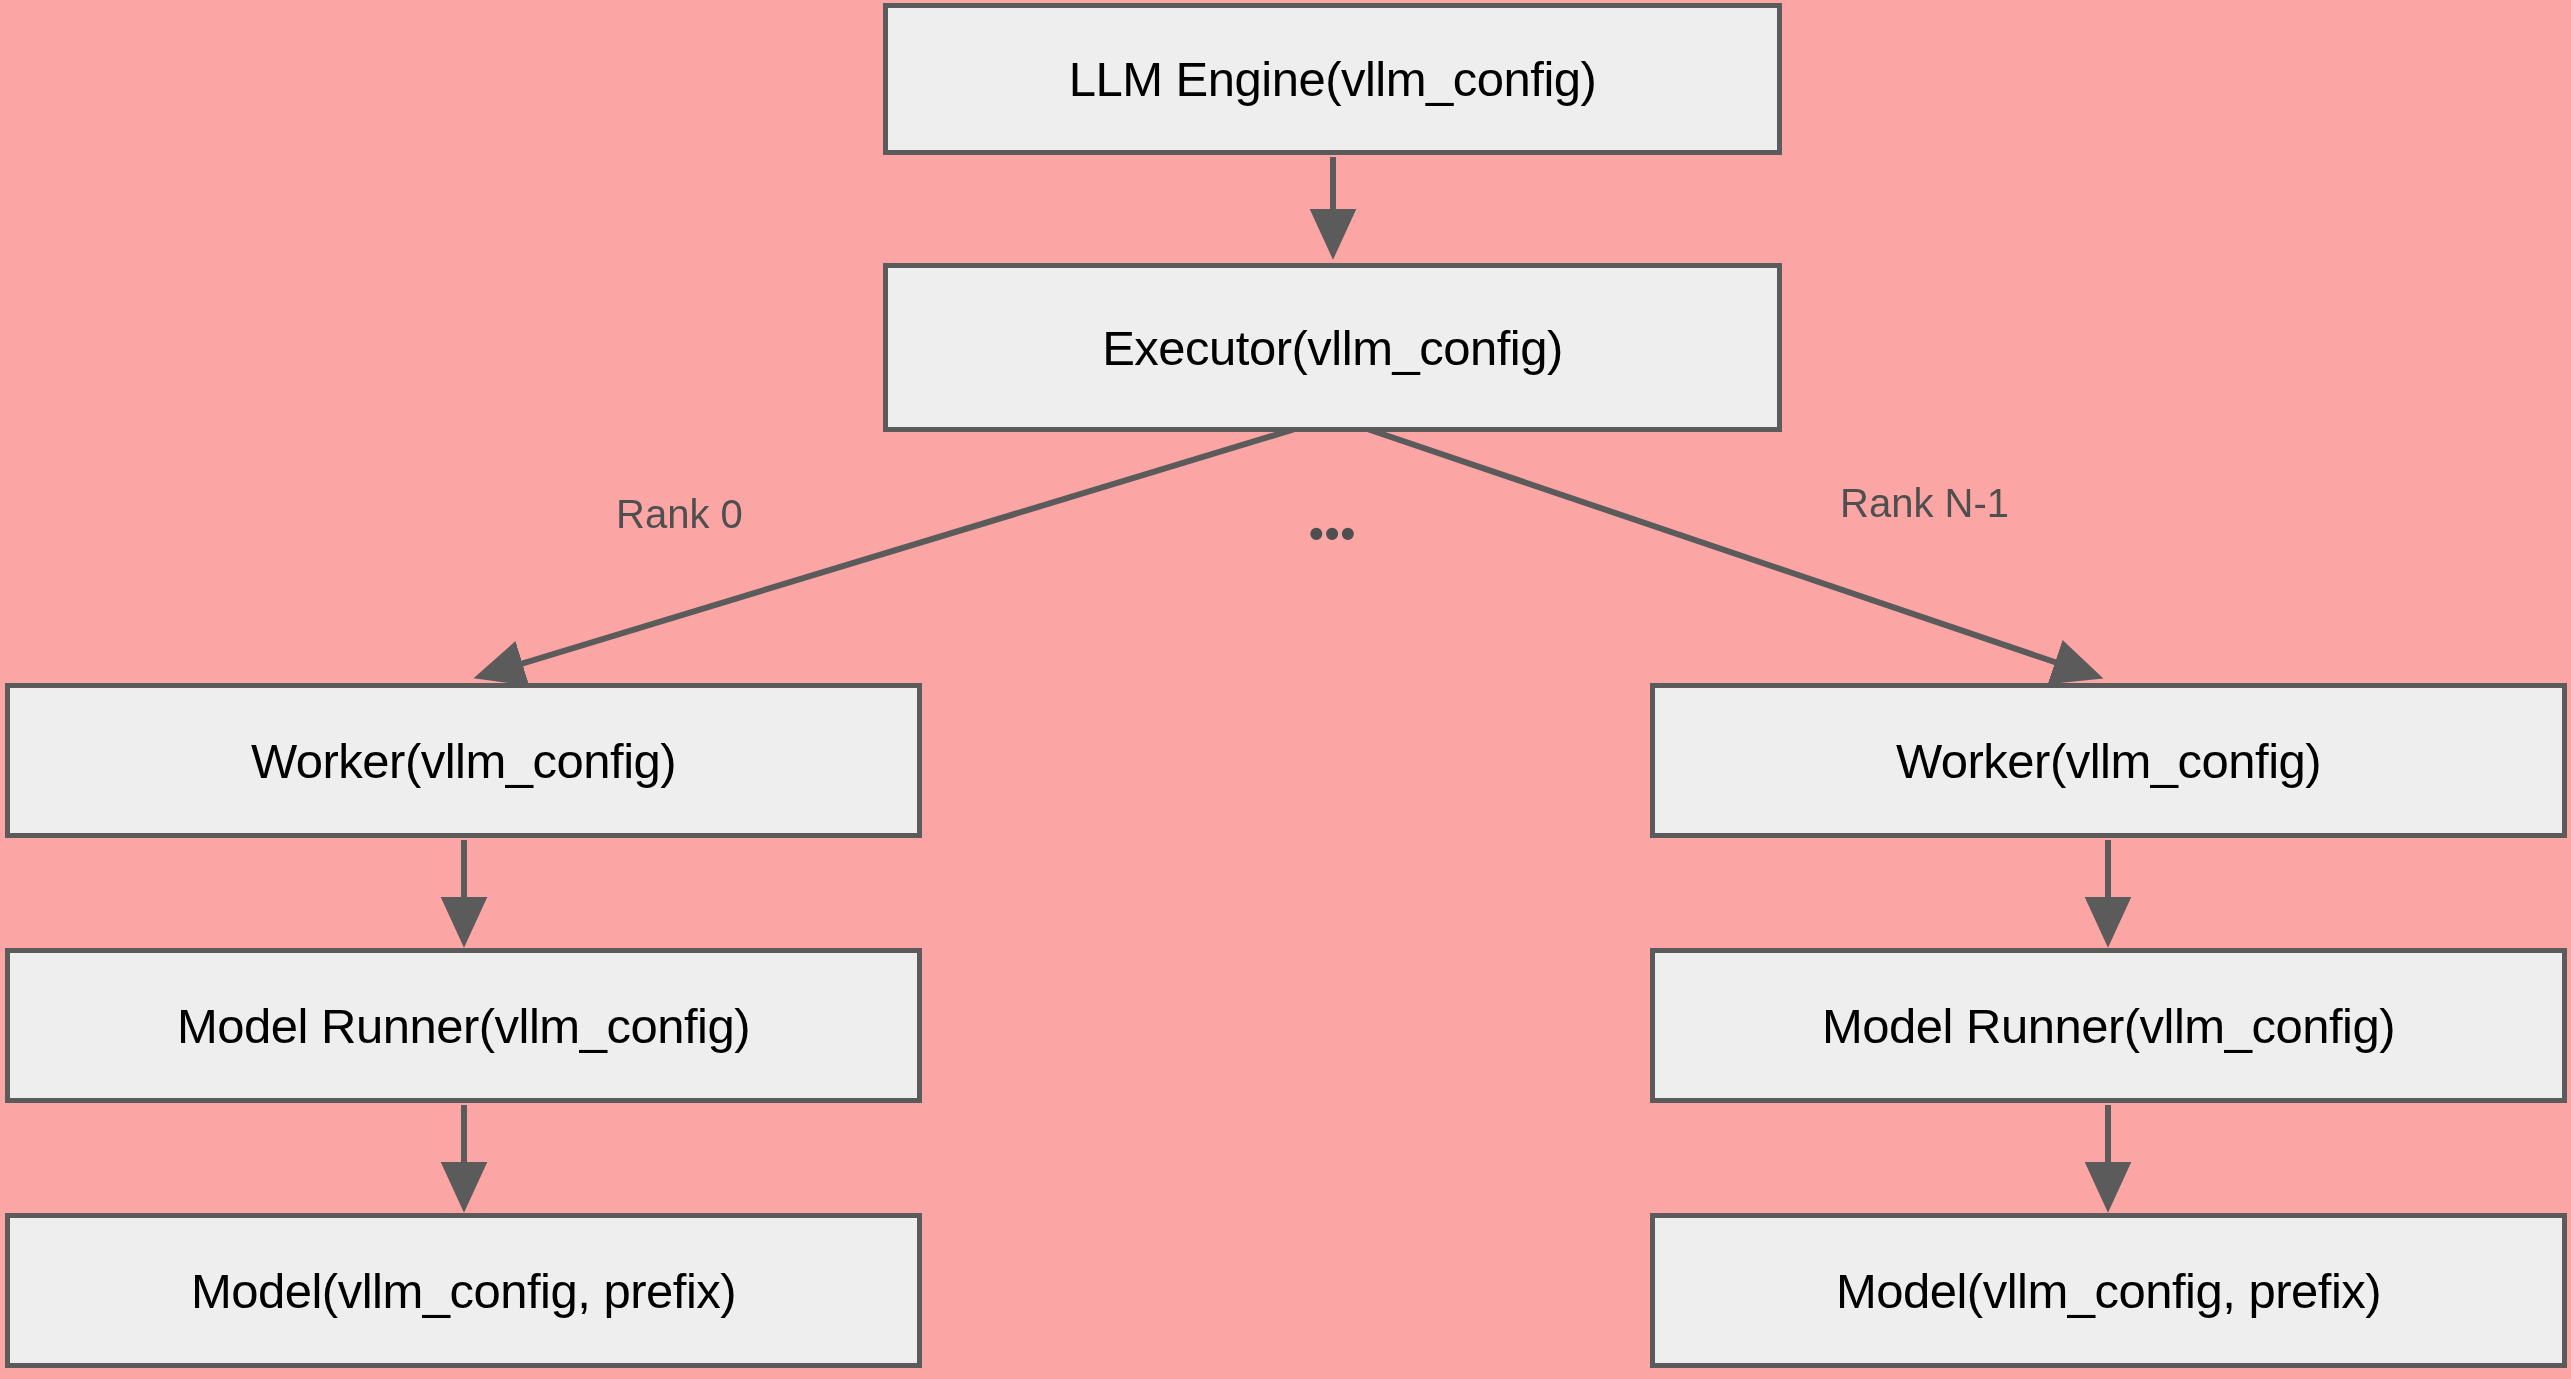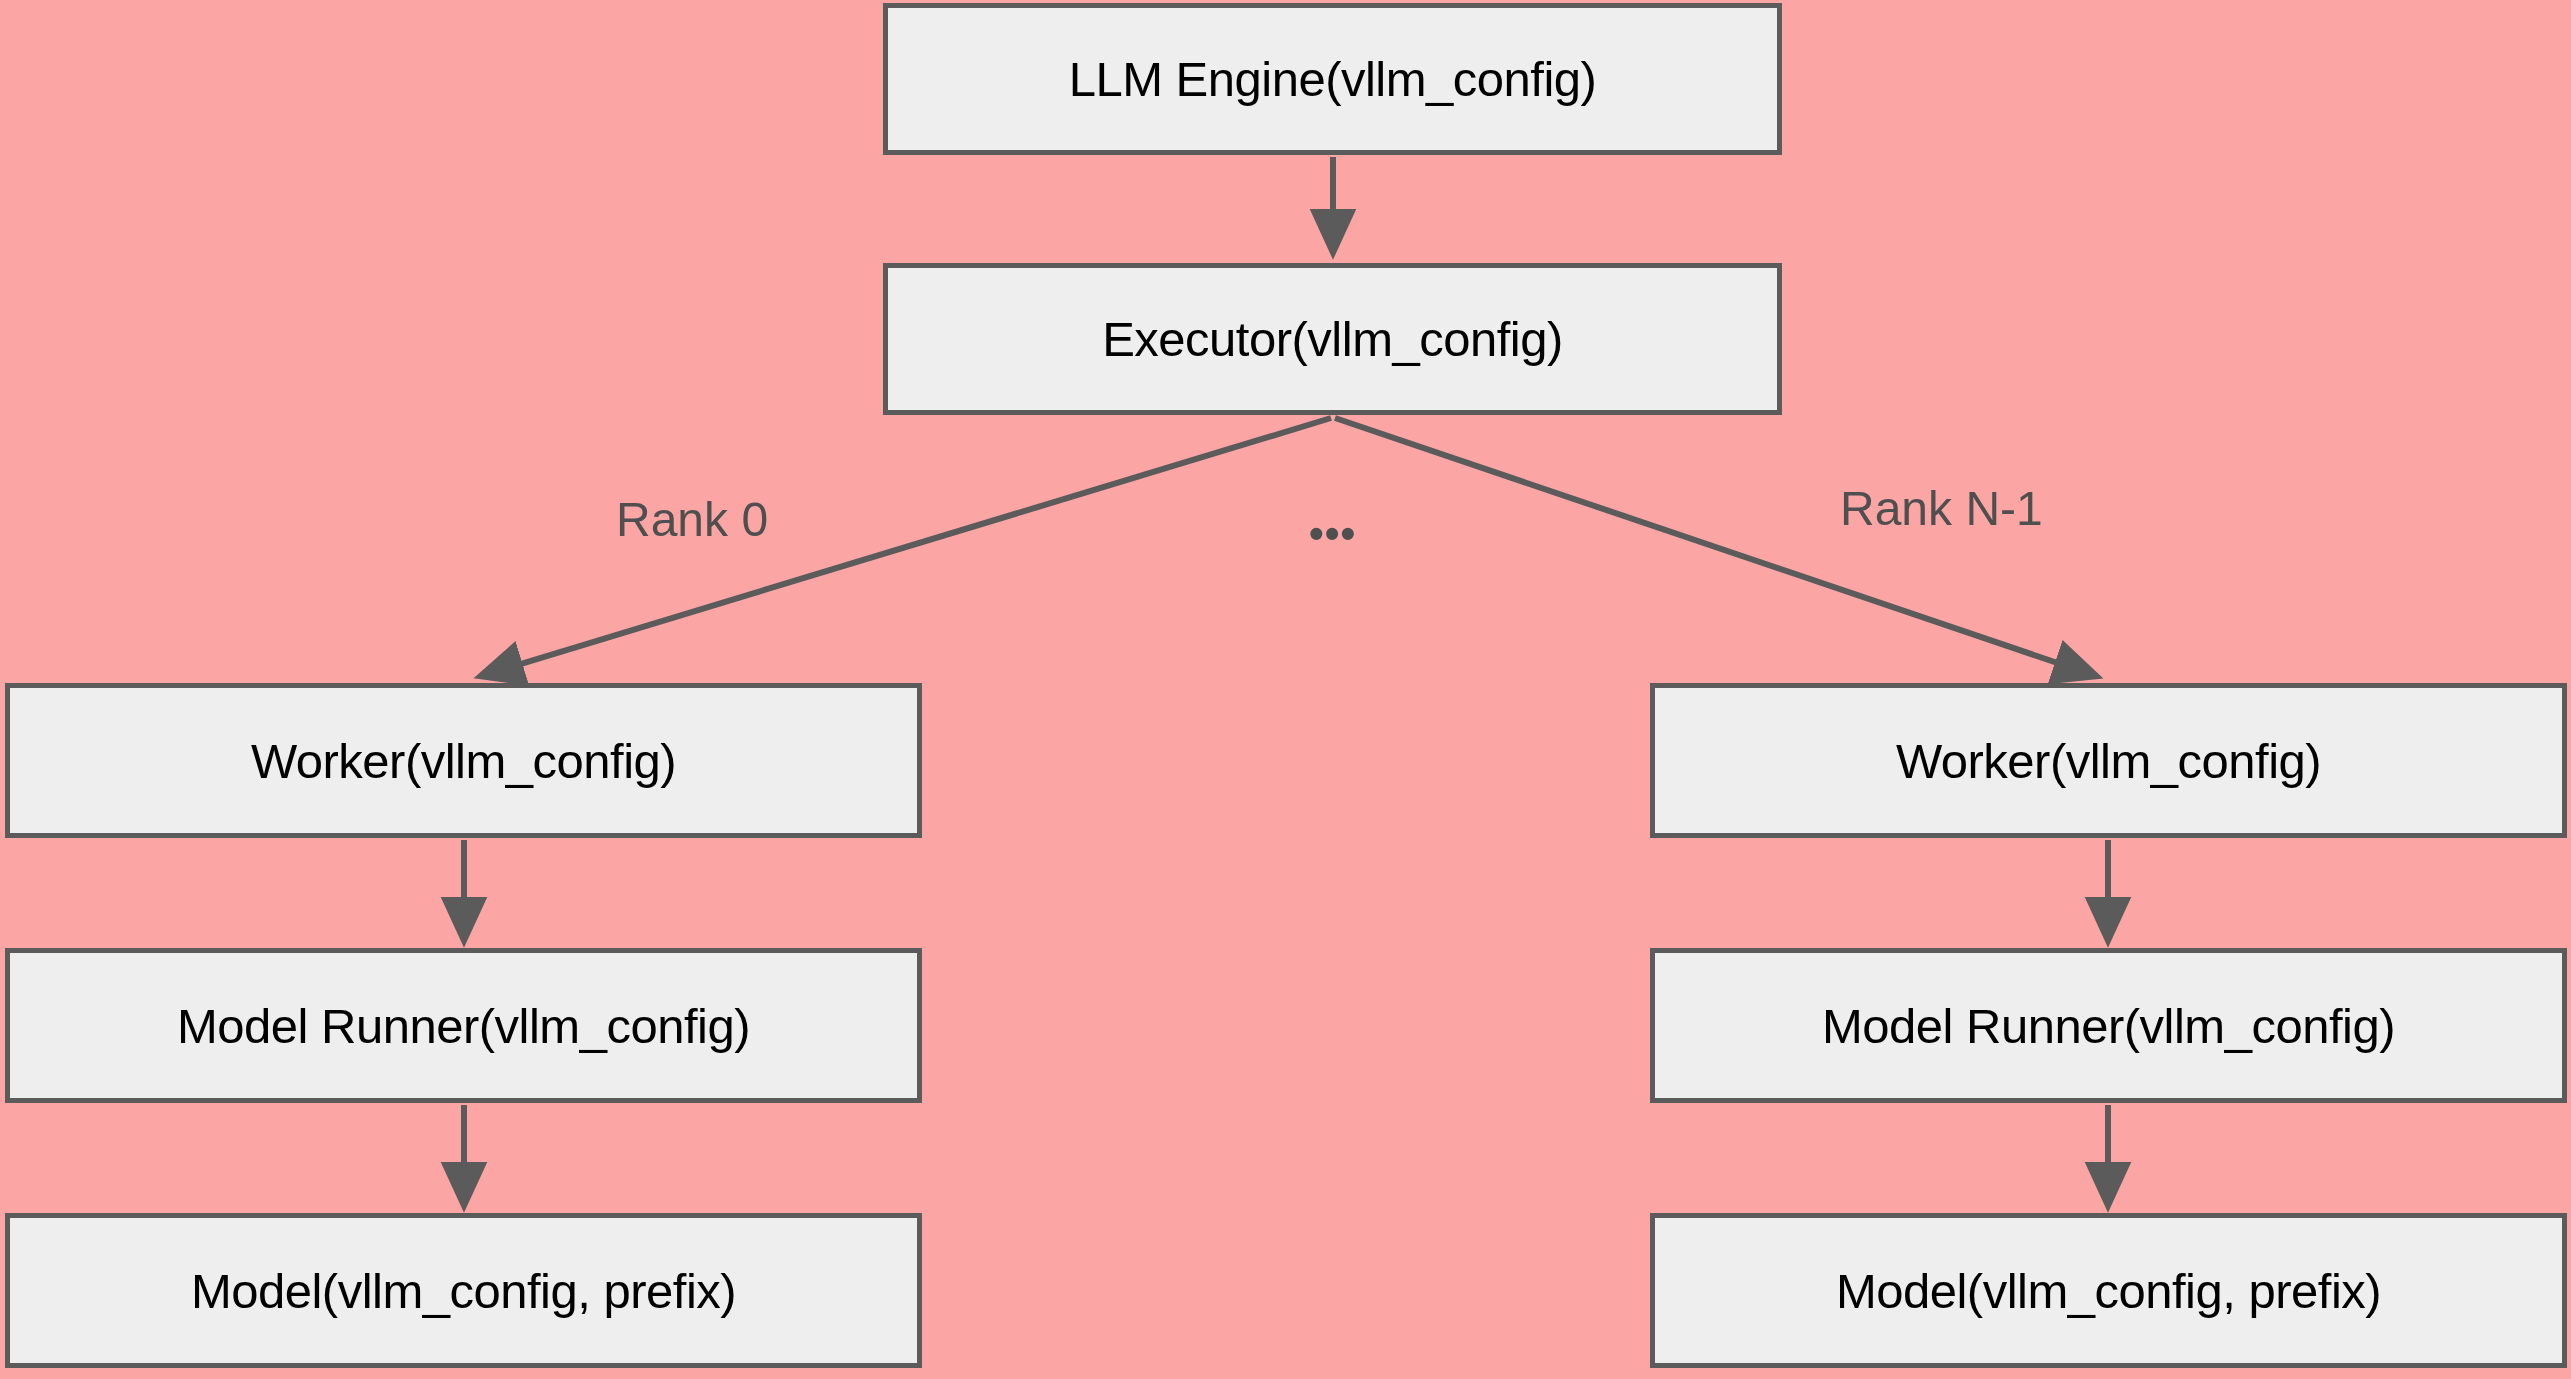--- a/index.html
+++ b/index.html
@@ -25,21 +25,21 @@
     justify-content: center;
     color: #000000;
     font-size: 49px;
     font-weight: 400;
     letter-spacing: -0.5px;
     white-space: nowrap;
   }
   .edge-label {
     position: absolute;
     color: #4f4f4f;
-    font-size: 48px;
+    font-size: 40px;
     font-weight: 400;
     white-space: nowrap;
     letter-spacing: 0px;
   }
   .ellipsis-label {
     position: absolute;
     color: #4f4f4f;
     font-size: 42px;
     line-height: 1;
     white-space: nowrap;
@@ -77,21 +77,21 @@
 
     <line x1="464" y1="1105" x2="464" y2="1205" stroke="#5b5b5b" stroke-width="6" marker-end="url(#arrowhead)"></line>
 
     <line x1="2108" y1="840" x2="2108" y2="940" stroke="#5b5b5b" stroke-width="6" marker-end="url(#arrowhead)"></line>
 
     <line x1="2108" y1="1105" x2="2108" y2="1205" stroke="#5b5b5b" stroke-width="6" marker-end="url(#arrowhead)"></line>
   </svg>
 
   <div class="node" style="left:883px; top:3px; width:899px; height:152px;">LLM Engine(vllm_config)</div>
 
-  <div class="node" style="left:883px; top:263px; width:899px; height:152px;">Executor(vllm_config)</div>
+  <div class="node" style="left:883px; top:263px; width:899px; height:169px;">Executor(vllm_config)</div>
 
   <div class="edge-label" style="left:616px; top:492px;">Rank 0</div>
 
   <div class="ellipsis-label" style="left:1309px; top:513px;">•••</div>
 
   <div class="edge-label" style="left:1840px; top:481px;">Rank N-1</div>
 
   <div class="node" style="left:5px; top:683px; width:917px; height:155px;">Worker(vllm_config)</div>
 
   <div class="node" style="left:5px; top:948px; width:917px; height:155px;">Model Runner(vllm_config)</div>

